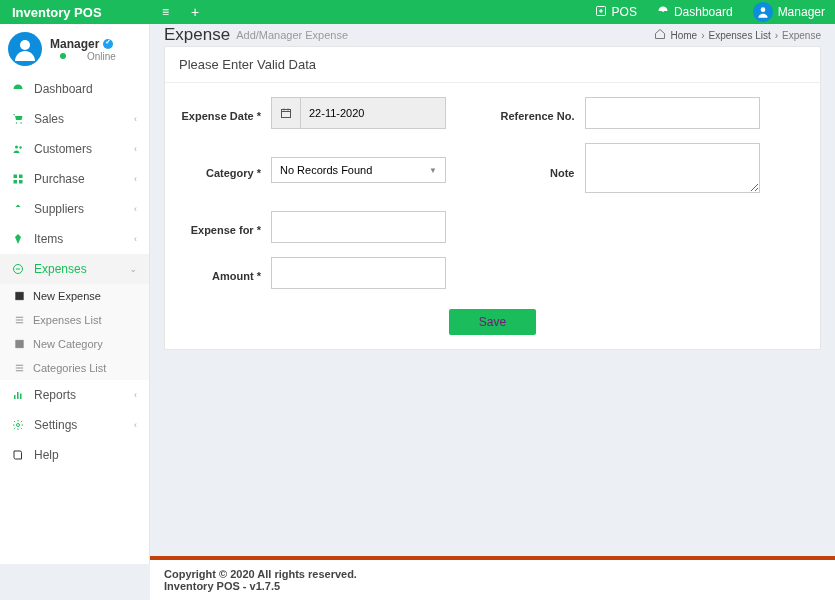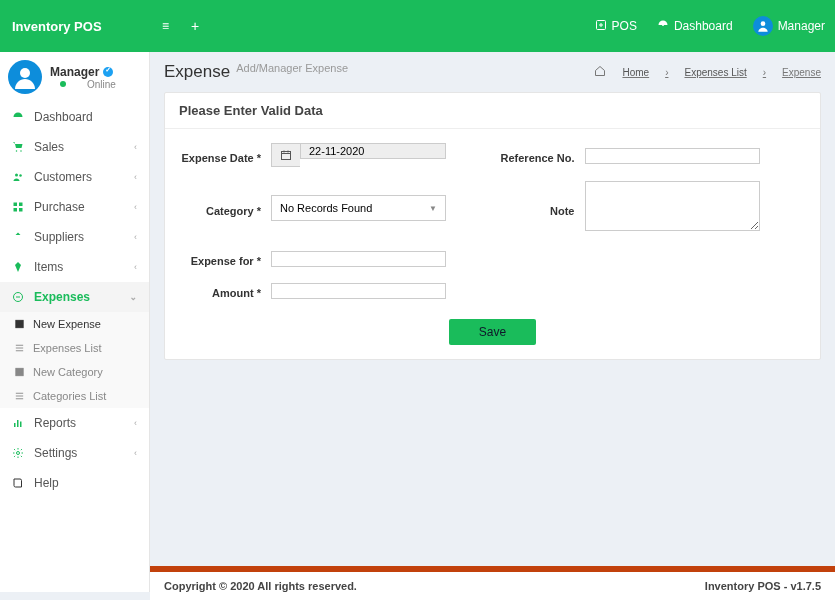--- a/index.html
+++ b/index.html
@@ -1,69 +1,69 @@
 <!DOCTYPE html>
 <html><head>
 <meta charset="utf-8">
 <style>
 * { margin: 0; padding: 0; box-sizing: border-box; font-family: -apple-system, Helvetica, Arial, sans-serif; }
 body { background: #ecf0f5; width: 835px; height: 600px; overflow: hidden; position: relative; }
-.topbar { background: #1abc5b; height: 52px; display: flex; align-items: center; color: #fff; font-size: 12px; }
+.topbar { background: #1abc5b; height: 24px; display: flex; align-items: center; color: #fff; font-size: 12px; }
 .brand { width: 150px; padding-left: 12px; font-weight: bold; font-size: 13px; }
 .hamburger { padding: 0 12px; cursor: pointer; }
 .plus { padding: 0 10px; cursor: pointer; font-size: 14px; }
 .spacer { flex: 1; }
 .top-item { display: flex; align-items: center; gap: 5px; padding: 0 10px; cursor: pointer; }
 .top-avatar { width: 20px; height: 20px; border-radius: 50%; background: #0d8ddb; display: flex; align-items: center; justify-content: center; }
 .layout { display: flex; height: 540px; }
 .sidebar { width: 150px; background: #fff; border-right: 1px solid #e5e5e5; font-size: 12px; }
 .user-panel { display: flex; align-items: center; padding: 8px; gap: 8px; }
 .avatar-lg { width: 34px; height: 34px; border-radius: 50%; background: #0d8ddb; display: flex; align-items: center; justify-content: center; }
 .avatar-lg svg { width: 24px; height: 24px; }
 .user-info { display: flex; flex-direction: column; }
 .user-name { font-weight: 600; color: #333; display: flex; align-items: center; gap: 4px; }
 .verified { width: 10px; height: 10px; background: #1da1f2; border-radius: 50%; position: relative; }
 .verified::after { content: "✓"; color: #fff; font-size: 7px; position: absolute; top: -1px; left: 2px; }
 .user-status { font-size: 10px; color: #888; display: flex; align-items: center; gap: 21px; padding-left: 10px; }
 .status-dot { width: 6px; height: 6px; background: #1abc5b; border-radius: 50%; }
 .nav-item { display: flex; align-items: center; padding: 8px 12px; color: #555; cursor: pointer; position: relative; }
-.nav-item.active { background: #f4f4f4; color: #1abc5b; font-weight: bold; }
+.nav-item.active { background: #f4f4f4; color: #1abc5b; }
 .nav-icon { width: 14px; margin-right: 8px; color: #1abc5b; display: flex; }
 .nav-label { flex: 1; }
 .chev { font-size: 9px; color: #aaa; }
 .subnav { background: #f9f9f9; }
 .sub-item { padding: 6px 12px 6px 14px; color: #888; font-size: 11px; display: flex; align-items: center; gap: 8px; cursor: pointer; }
 .sub-item.active { color: #333; font-weight: 500; }
 .sub-icon { width: 11px; display: flex; }
 .main { flex: 1; display: flex; flex-direction: column; }
-.content-header { padding: 10px 14px; display: flex; }
+.content-header { padding: 1px 14px; display: flex; align-items: center; }
 .page-title { font-size: 17px; color: #333; font-weight: 400; }
 .page-sub { font-size: 11px; color: #999; margin-left: 6px; }
-.breadcrumb { margin-left: auto; font-size: 10px; color: #777; display: flex; align-items: center; gap: 16px; text-decoration: underline; }
+.breadcrumb { margin-left: auto; font-size: 10px; color: #777; display: flex; align-items: center; gap: 4px; }
 .breadcrumb a { color: #555; text-decoration: none; }
 .content-body { padding: 0 14px; flex: 1; }
 .box { background: #fff; border: 1px solid #e5e5e5; border-radius: 2px; }
-.box-header { padding: 10px 14px; border-bottom: 1px solid #eee; font-size: 13px; color: #444; font-weight: bold; }
+.box-header { padding: 10px 14px; border-bottom: 1px solid #eee; font-size: 13px; color: #444; }
 .box-body { padding: 14px; }
 .form-row { display: flex; margin-bottom: 14px; }
 .col { flex: 1; display: flex; align-items: center; }
 .form-label { width: 92px; text-align: right; font-size: 11px; font-weight: 600; color: #333; padding-top: 6px; padding-right: 10px; }
 .form-control-wrap { flex: 1; max-width: 175px; }
 .input-group { display: flex; }
 .input-addon { background: #eee; border: 1px solid #ccc; border-right: none; padding: 5px 8px; font-size: 11px; display: flex; align-items: center; }
-.form-control { width: 100%; border: 1px solid #ccc; padding: 5px 8px; font-size: 11px; height: 16px; background: #fff; }
+.form-control { width: 100%; border: 1px solid #ccc; padding: 5px 8px; font-size: 11px; height: 32px; background: #fff; }
 .form-control[readonly] { background: #eee; }
 .select { display: flex; align-items: center; justify-content: space-between; border: 1px solid #ccc; padding: 5px 8px; font-size: 11px; height: 26px; cursor: pointer; }
 .select-caret { font-size: 8px; color: #888; }
 textarea.form-control { height: 50px; resize: both; }
 .btn-row { display: flex; justify-content: center; gap: 24px; margin-top: 20px; }
-.btn { border: none; padding: 6px 30px; font-size: 12px; color: #0f172a; cursor: pointer; border-radius: 2px; }
+.btn { border: none; padding: 6px 30px; font-size: 12px; color: #701a75; cursor: pointer; border-radius: 2px; }
 .btn-success { background: #1abc5b; }
 .btn-warning { background: #f0ad4e; }
-.footer { position: absolute; bottom: 0; left: 150px; right: 0; background: #fff; border-top: 6px solid #c2410c; padding: 8px 14px; font-size: 11px; display: flex; justify-content: space-between; color: #444; }
+.footer { position: absolute; bottom: 0; left: 150px; right: 0; background: #fff; border-top: 4px solid #c2410c; padding: 8px 14px; font-size: 11px; display: flex; justify-content: space-between; color: #444; flex-direction: column; }
 .footer b { font-weight: bold; }
 .icon-svg { width: 12px; height: 12px; fill: currentColor; }
 </style>
 </head>
 <body>
 
 <div class="topbar">
   <div class="brand">Inventory POS</div>
   <div class="hamburger">≡</div>
   <div class="plus">+</div>

